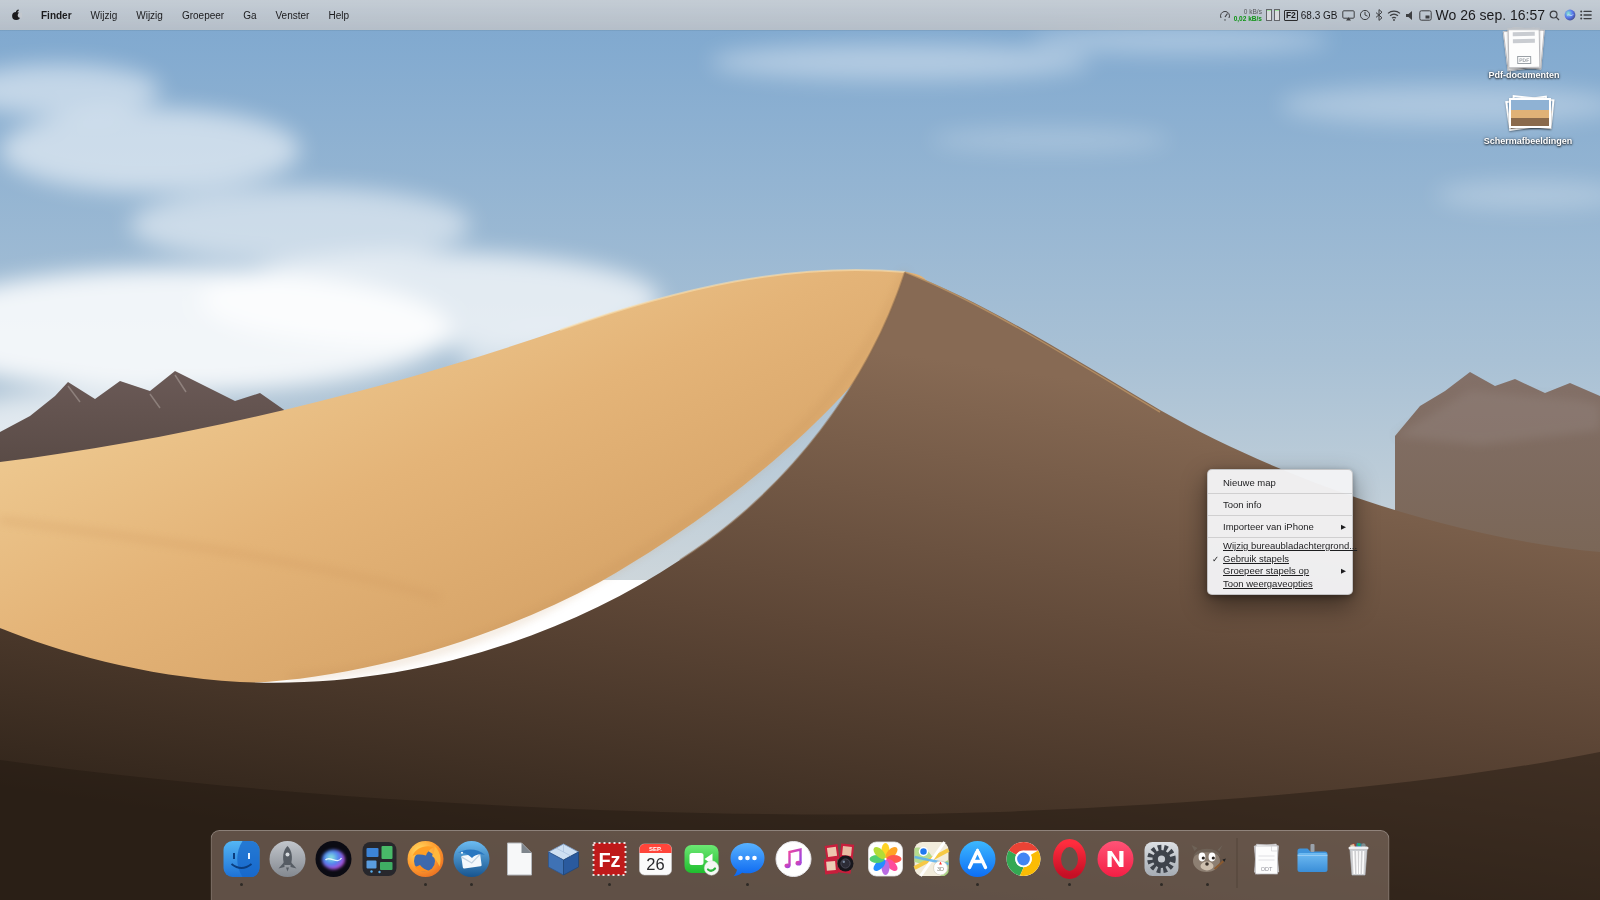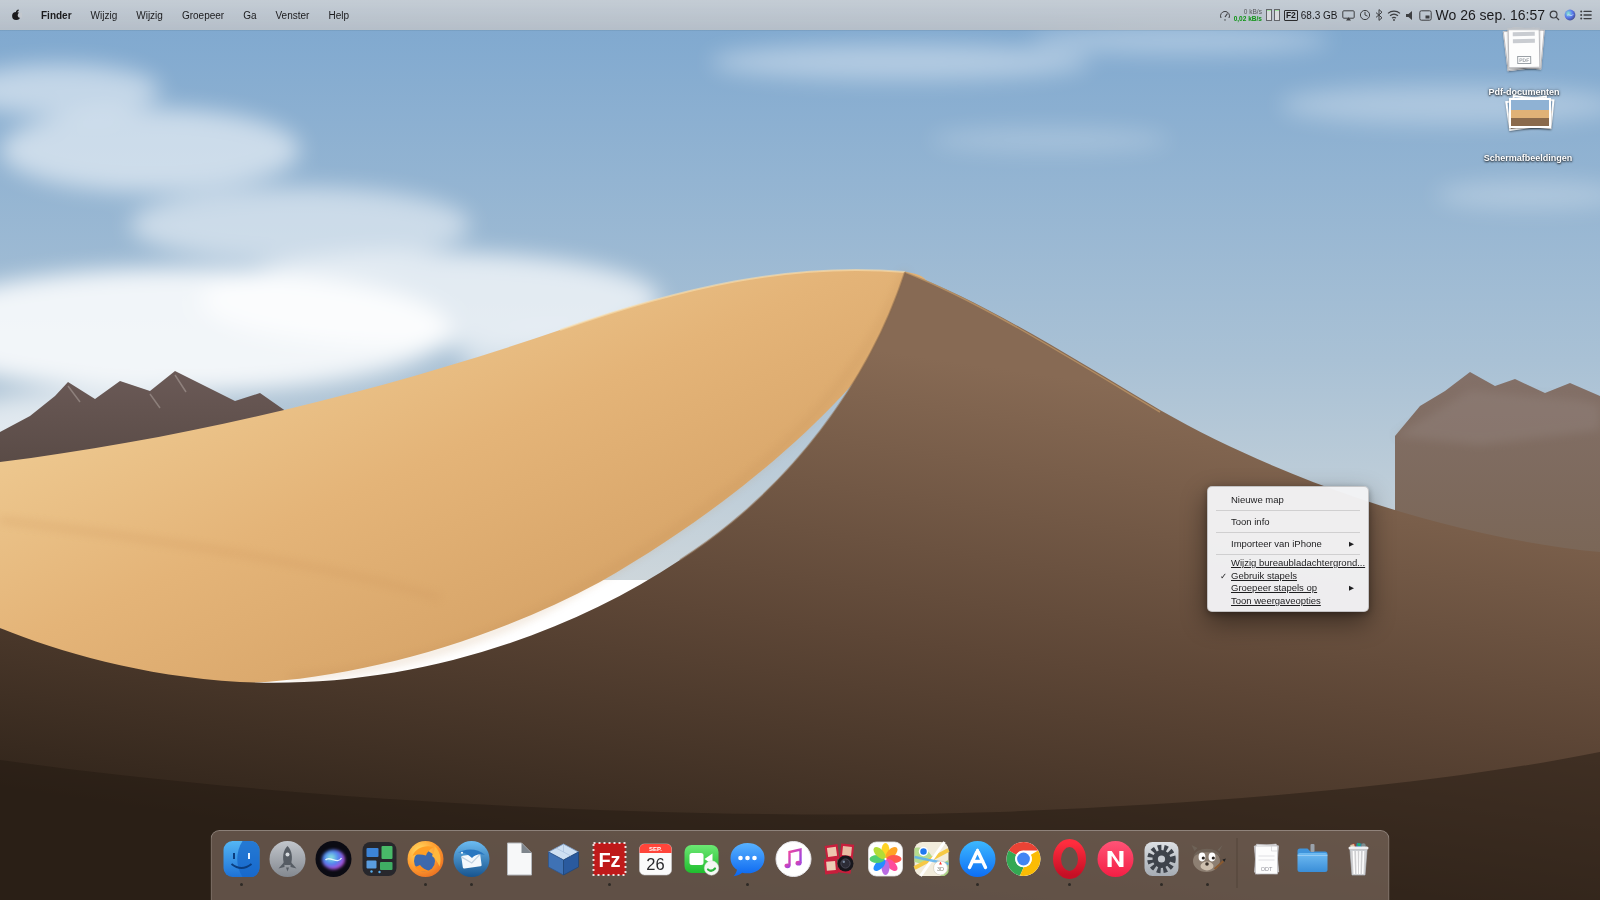--- a/index.html
+++ b/index.html
@@ -28,21 +28,21 @@
   .ram-bars i{display:block;width:4px;height:10px;border:0.5px solid #63656a;
     background:linear-gradient(#9fe09f 15%,#d9dbde 15%);}
   .disk-badge{font-size:8.5px;font-weight:bold;border:1px solid #2c2c2e;border-radius:1px;
     padding:0 1px;line-height:9px;}
   .mb-ic{opacity:.88;display:flex;}
   .datetime{font-size:14px;}
 
   
   .desk-icon{position:absolute;width:104px;text-align:center;z-index:10;cursor:default;}
   .desk-icon .art{position:relative;width:54px;height:44px;margin:0 auto;}
-  .desk-icon .lbl{margin-top:17px;font-size:9px;font-weight:bold;color:#fff;
+  .desk-icon .lbl{margin-top:0;font-size:9px;font-weight:bold;color:#fff;
      text-shadow:0 1px 2px rgba(0,0,0,.85),0 0 3px rgba(0,0,0,.5);line-height:10px;}
   .desk-icon .lbl span{display:inline-block;max-width:92px;overflow-wrap:break-word;}
   .page{position:absolute;left:11px;top:2px;width:30px;height:38px;background:#fdfdfd;
      border:0.5px solid #b9b9bd;box-shadow:0 1px 2px rgba(0,0,0,.35);}
   .page.p1{transform:rotate(-7deg) translate(-3px,1px);}
   .page.p2{transform:rotate(5deg) translate(3px,0);}
   .page.p3{transform:rotate(-1deg);}
   .page .ln{height:4px;background:#c9ccd1;margin:3px 4px 0 4px;}
   .pdf-tag{position:absolute;bottom:3px;left:50%;transform:translateX(-50%);
      font-size:5px;font-weight:bold;color:#9aa0a6;border:0.5px solid #9aa0a6;padding:0 1px;}
@@ -51,21 +51,21 @@
   .photo .ph-in{width:100%;height:100%;
      background:linear-gradient(#8fb2d4 0 38%, #e0b277 38% 70%, #8a6a4c 70% 100%);}
   .photo.q1{transform:rotate(-8deg) translate(-2px,0);}
   .photo.q2{transform:rotate(6deg) translate(2px,-1px);}
   .photo.q3{transform:rotate(0deg);}
 
   
   .ctx{position:absolute;left:1207px;top:469px;width:144px;z-index:60;
      background:rgba(243,243,245,.97);border:0.5px solid rgba(0,0,0,.18);
      border-radius:5px;box-shadow:0 10px 26px rgba(0,0,0,.45),0 2px 6px rgba(0,0,0,.3);
-     padding:4px 8px;font-size:9.5px;color:#1d1d1f;margin-top:17px;}
+     padding:4px 0;font-size:9.5px;color:#1d1d1f;}
   .ctx-item{position:relative;height:17px;line-height:17px;padding:0 6px 0 15px;
      white-space:nowrap;cursor:default;}
   .ctx-item.small{height:12.5px;line-height:12.5px;text-decoration:underline;}
   .ctx-sep{height:1px;background:rgba(0,0,0,.13);margin:2px 0;}
   .ctx-check{position:absolute;left:4px;top:0;font-size:8.5px;}
   .ctx-check::before{content:"✓";}
   .ctx-arrow{position:absolute;right:6px;top:0;font-size:6.5px;}
   .ctx-arrow::before{content:"▶";}
 
   

